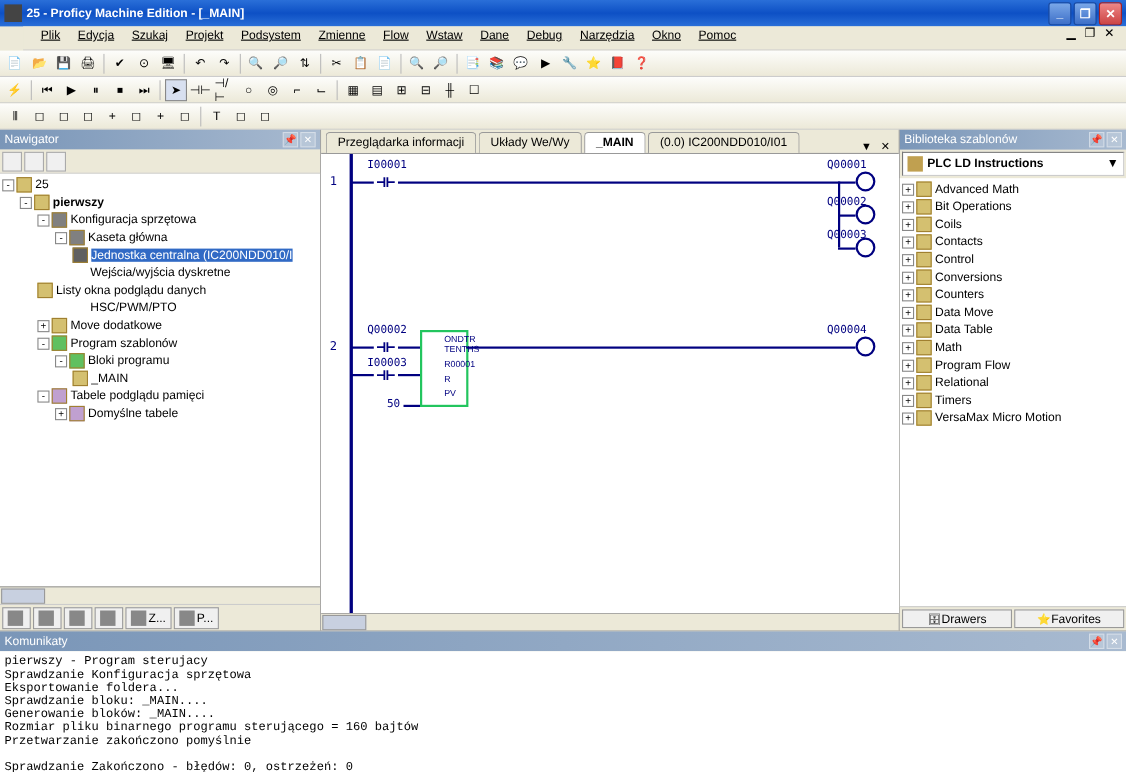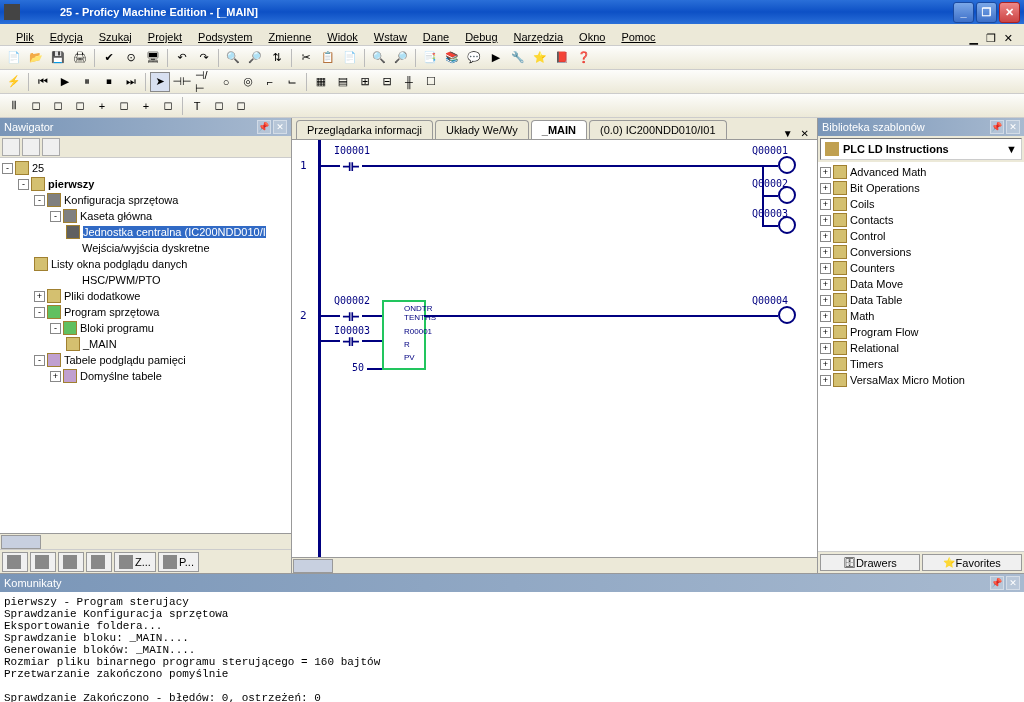--- a/index.html
+++ b/index.html
@@ -1,25 +1,25 @@
 <!DOCTYPE html>
 <html><head>
 <meta charset="utf-8">
 <style>
 * { box-sizing: border-box; margin: 0; padding: 0; font-family: Tahoma, sans-serif; font-size: 11px; }
 body { width: 1024px; height: 702px; background: #ece9d8; overflow: hidden; }
 
-.titlebar { height: 24px; background: linear-gradient(to bottom, #2a6fd8 0%, #0d50c5 50%, #2a6fd8 100%); color: white; display: flex; align-items: center; padding: 0 4px; gap: 36px; }
+.titlebar { height: 24px; background: linear-gradient(to bottom, #2a6fd8 0%, #0d50c5 50%, #2a6fd8 100%); color: white; display: flex; align-items: center; padding: 0 4px; }
 .titlebar .icon { width: 16px; height: 16px; background: #444; margin-right: 4px; }
 .titlebar .title { flex: 1; font-weight: bold; }
 .titlebar .btns { display: flex; gap: 2px; }
 .titlebar .btn { width: 21px; height: 21px; background: linear-gradient(to bottom, #7ba8e8, #3d6fc8); border: 1px solid #1a4aa0; border-radius: 3px; display: flex; align-items: center; justify-content: center; color: white; font-weight: bold; }
 .titlebar .btn.close { background: linear-gradient(to bottom, #e88, #c44); border-color: #a22; }
 
-.menubar { height: 22px; background: #ece9d8; display: flex; align-items: flex-end; padding: 0 8px; border-bottom: 1px solid #ccc; }
+.menubar { height: 22px; background: #ece9d8; display: flex; align-items: flex-start; padding: 0 8px; border-bottom: 1px solid #ccc; margin-left: 21px; }
 .menubar .item { padding: 2px 8px; cursor: pointer; }
 .menubar .item u { text-decoration: underline; }
 .menubar .spacer { flex: 1; }
 .menubar .mdibtns { display: flex; gap: 2px; font-size: 10px; }
 .menubar .mdibtn { padding: 0 3px; cursor: pointer; }
 
 .toolbar { height: 24px; background: linear-gradient(to bottom, #fdfdfb, #ece9d8); border-bottom: 1px solid #ccc; display: flex; align-items: center; padding: 0 4px; gap: 2px; }
 .toolbar .tbtn { width: 20px; height: 20px; display: flex; align-items: center; justify-content: center; border: 1px solid transparent; cursor: pointer; }
 .toolbar .sep { width: 1px; height: 18px; background: #bbb; margin: 0 2px; }
 
@@ -93,21 +93,21 @@
   </div>
 </div>
 
 <div class="menubar">
   <div class="item"><u>Plik</u></div>
   <div class="item"><u>Edycja</u></div>
   <div class="item"><u>Szukaj</u></div>
   <div class="item"><u>Projekt</u></div>
   <div class="item"><u>Podsystem</u></div>
   <div class="item"><u>Zmienne</u></div>
-  <div class="item"><u>Widok</u></div>
+  <div class="item"><u>Flow</u></div>
   <div class="item"><u>Wstaw</u></div>
   <div class="item"><u>Dane</u></div>
   <div class="item"><u>Debug</u></div>
   <div class="item"><u>Narzędzia</u></div>
   <div class="item"><u>Okno</u></div>
   <div class="item"><u>Pomoc</u></div>
   <div class="spacer"></div>
   <div class="mdibtns">
     <div class="mdibtn">▁</div>
     <div class="mdibtn">❐</div>
@@ -256,28 +256,28 @@
           <span class="tree-indent"></span>
           <span class="tree-indent"></span>
           <span class="tree-indent"></span>
           <span class="tree-label">HSC/PWM/PTO</span>
         </div>
       <div class="tree-node">
           <span class="tree-indent"></span>
           <span class="tree-indent"></span>
           <span class="tree-toggle">+</span>
           <span class="tree-icon"></span>
-          <span class="tree-label">Pliki dodatkowe</span>
+          <span class="tree-label">Move dodatkowe</span>
         </div>
       <div class="tree-node">
           <span class="tree-indent"></span>
           <span class="tree-indent"></span>
           <span class="tree-toggle">-</span>
           <span class="tree-icon prog"></span>
-          <span class="tree-label">Program sprzętowa</span>
+          <span class="tree-label">Program szablonów</span>
         </div>
       <div class="tree-node">
           <span class="tree-indent"></span>
           <span class="tree-indent"></span>
           <span class="tree-indent"></span>
           <span class="tree-toggle">-</span>
           <span class="tree-icon prog"></span>
           <span class="tree-label">Bloki programu</span>
         </div>
       <div class="tree-node">

